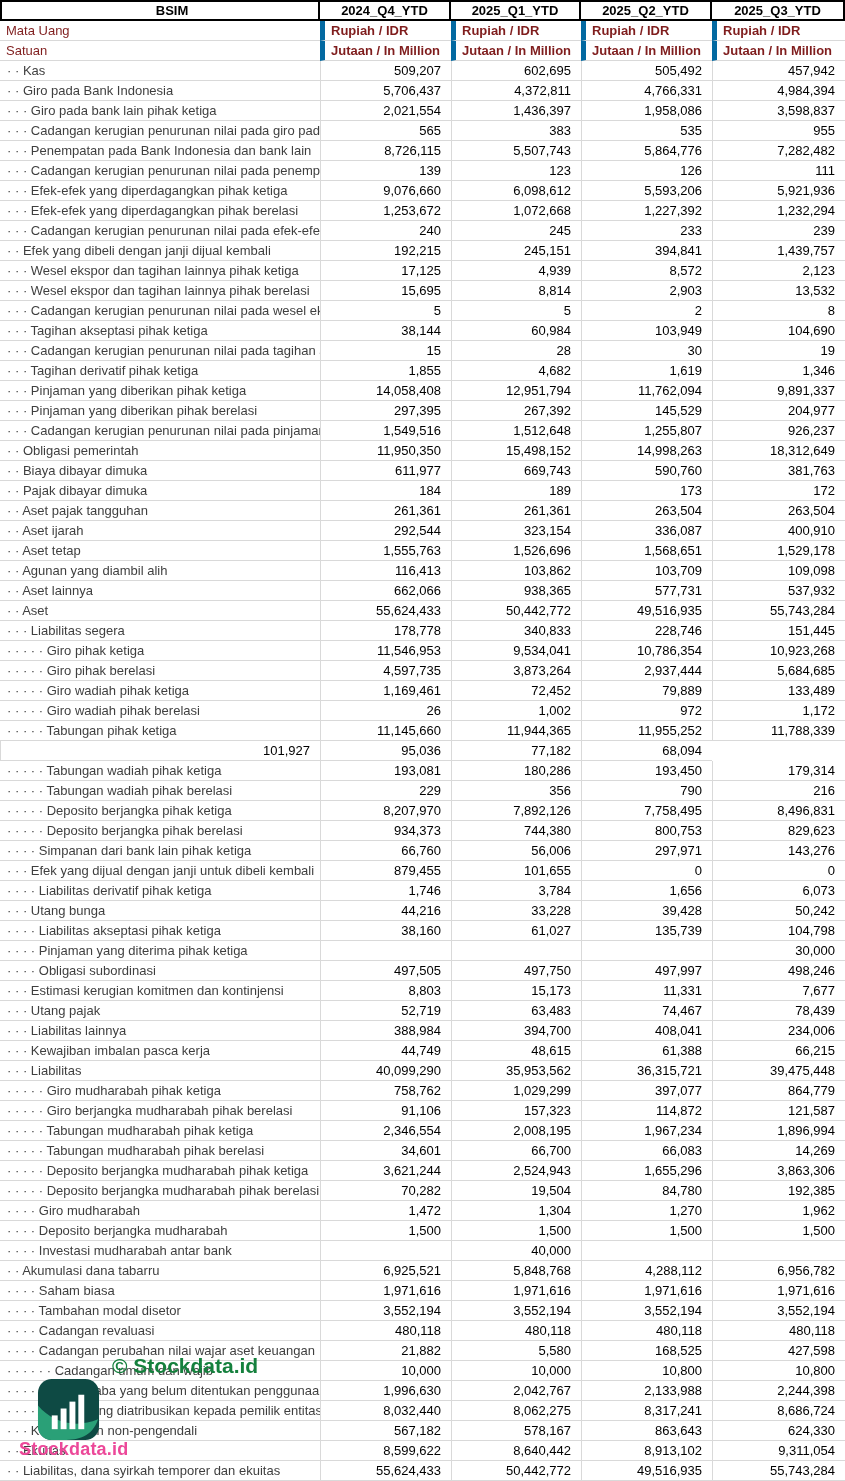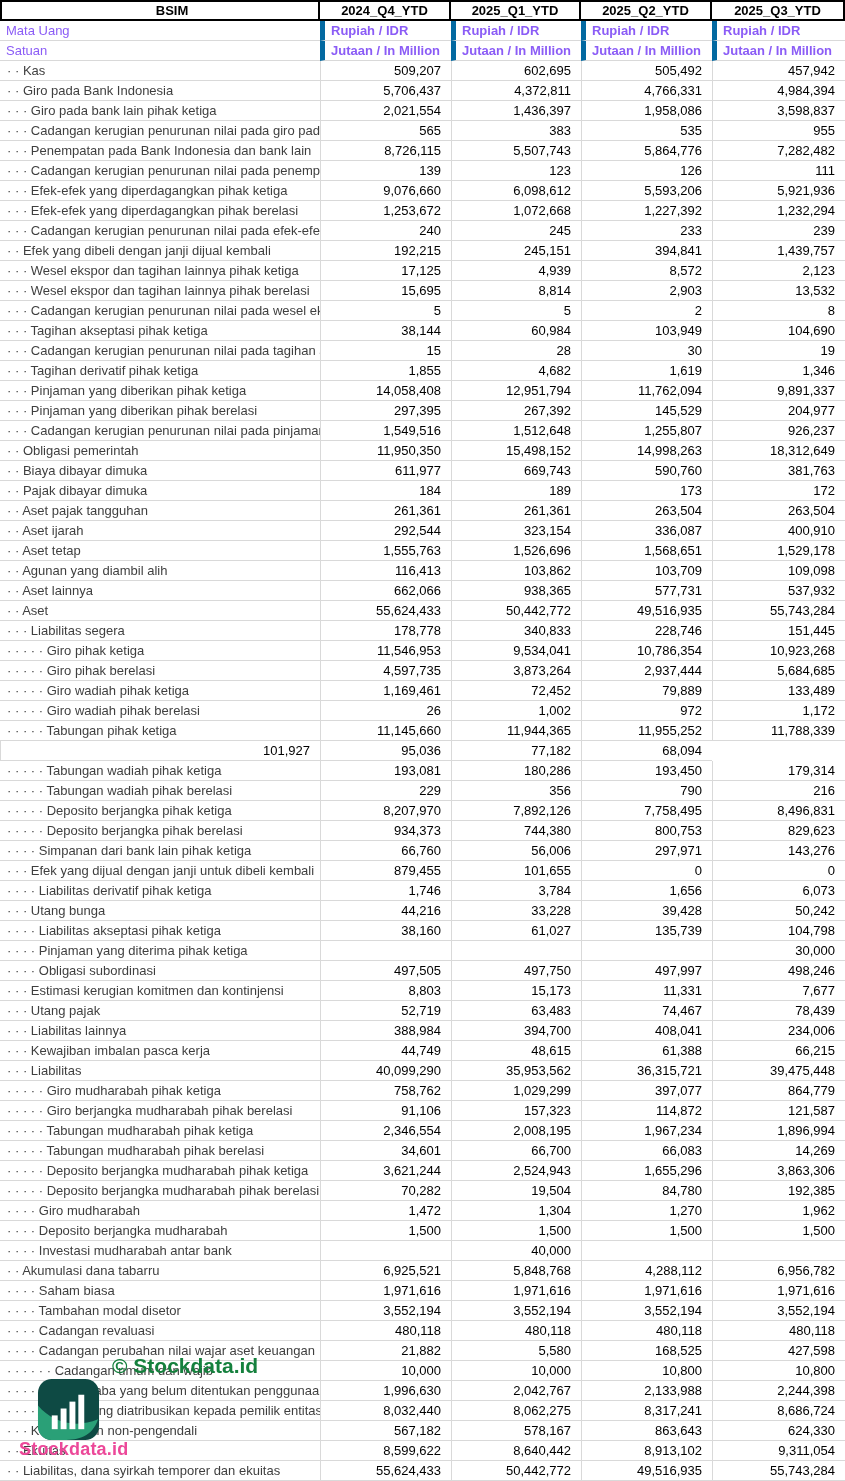--- a/index.html
+++ b/index.html
@@ -8,21 +8,21 @@
 
   .trow { display:grid; grid-template-columns:320px 131px 130px 131px 133px; height:20px; }
   .cell { box-sizing:border-box; display:flex; align-items:center; overflow:hidden; white-space:nowrap; font-size:13px; line-height:1; }
 
   
   .hrow { height:21px; }
   .hrow .cell { border-top:2px solid #000; border-bottom:2px solid #000; border-right:2px solid #000; font-weight:bold; justify-content:center; color:#000; }
   .hrow .cell:first-child { border-left:2px solid #000;padding-left:24px; }
 
   
-  .subrow .cell { border-bottom:1px solid #d9d9d9; color:#8b5cf6; padding-left:6px; }
+  .subrow .cell { border-bottom:1px solid #d9d9d9; color:#7f1d1d; padding-left:6px; }
   .subrow .cell.vdark { border-left:5px solid #0369a1;font-weight:bold; }
 
   
   .drow .cell { border-bottom:1px solid #d9d9d9; }
   .drow .cell.label { color:#3f3f3f; padding-left:7px; }
   .drow .cell.num { border-left:1px solid #d9d9d9; justify-content:flex-end; padding-right:10px; color:#000; }
 
   
   .wm-logo { position:absolute; left:37px; top:1378px; width:63px; height:63px; }
   .wm-copy { position:absolute; left:112px; top:1354px; font-size:21px; font-weight:bold; color:#15803d; }

